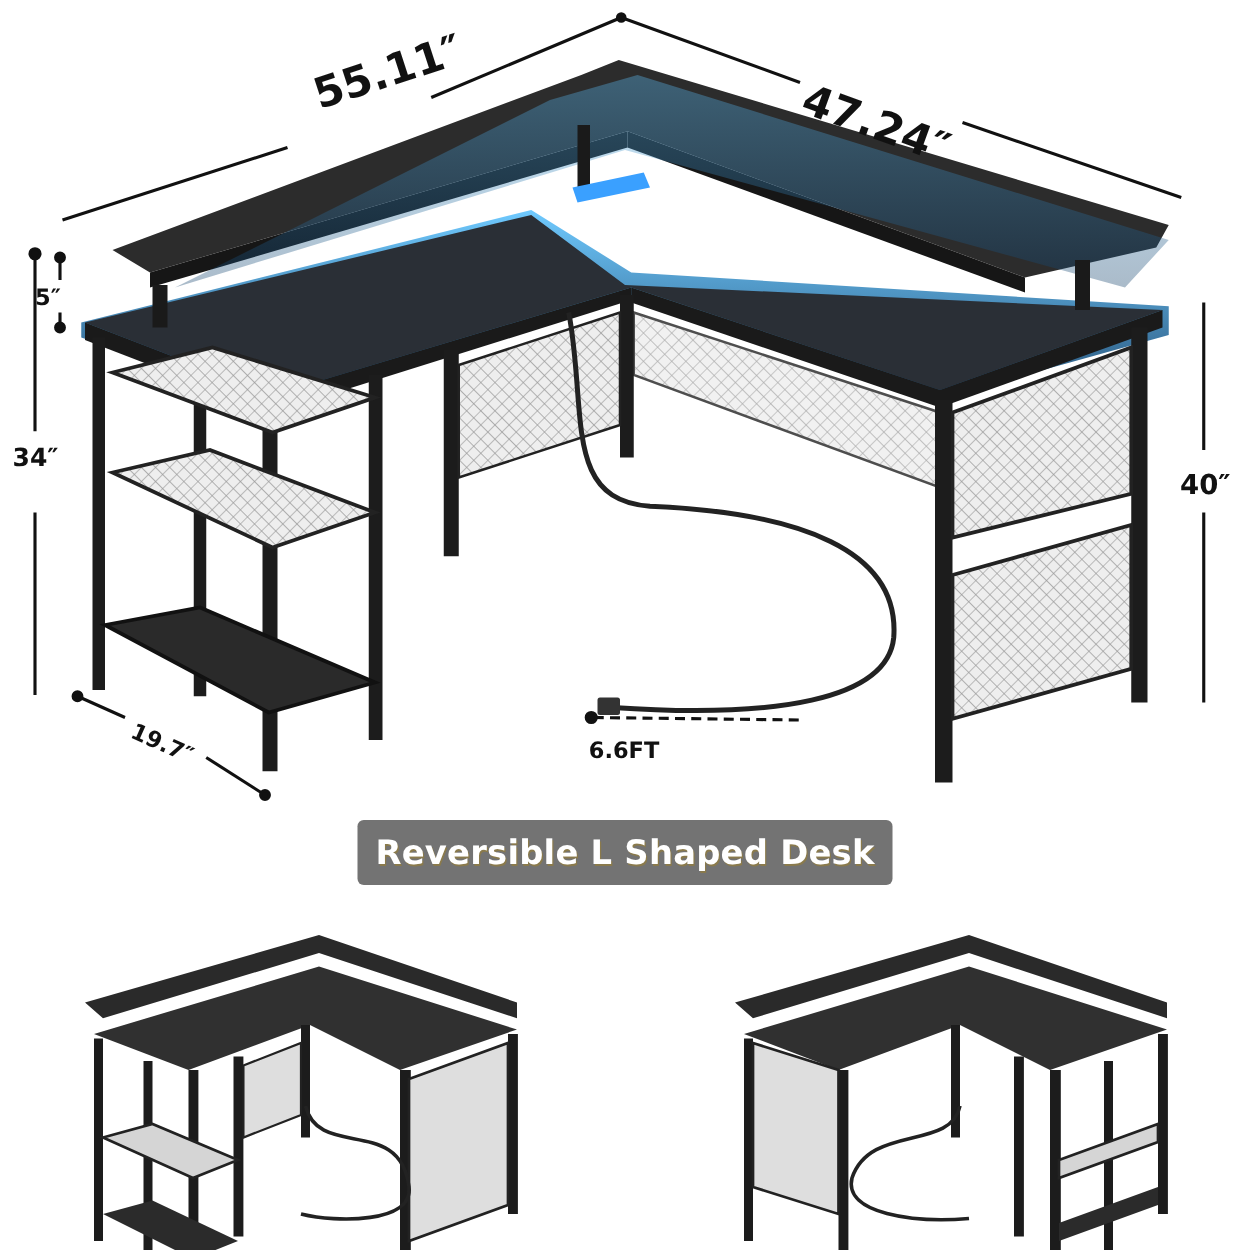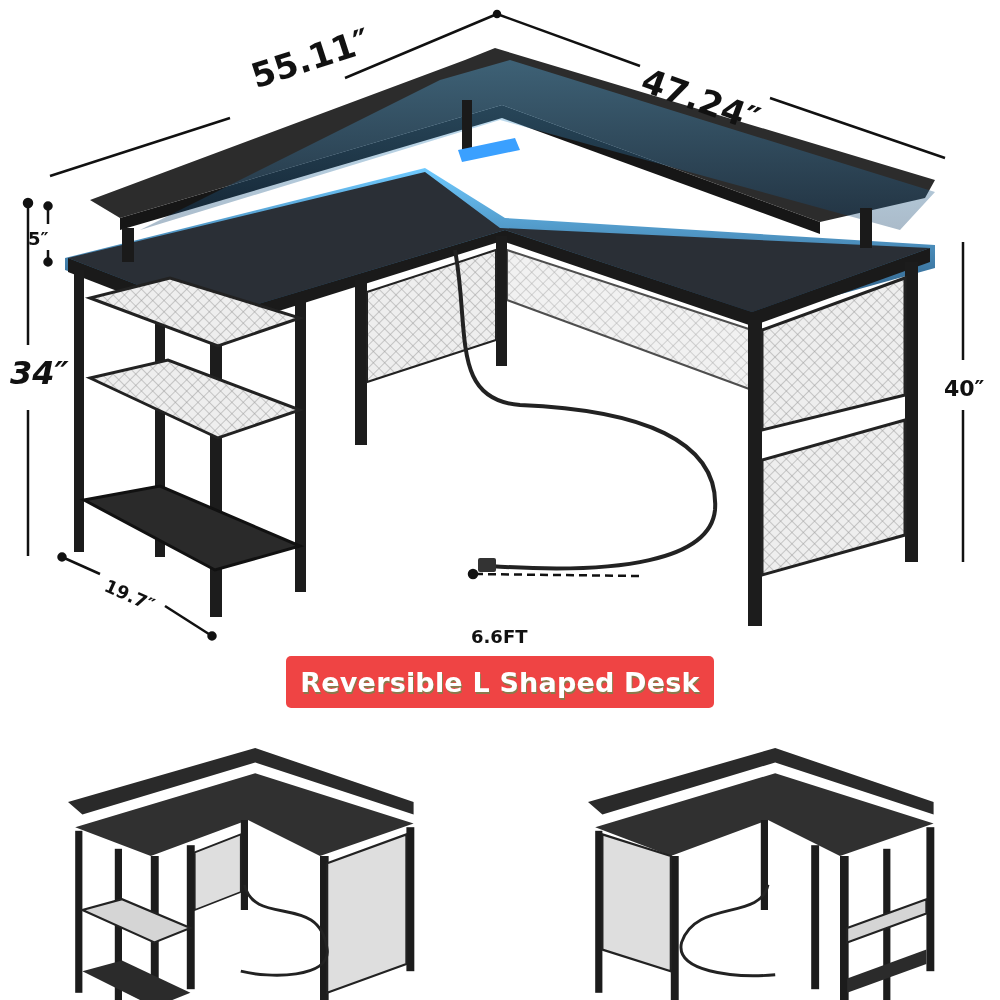--- a/index.html
+++ b/index.html
@@ -2,25 +2,25 @@
 <html><head>
 <meta charset="utf-8">
 <style>
   html, body { margin: 0; padding: 0; background: #ffffff; }
   body { width: 1000px; height: 1000px; position: relative; overflow: hidden; font-family: "Liberation Sans", "DejaVu Sans", sans-serif; }
   .canvas { position: absolute; left: 0; top: 0; width: 1000px; height: 1000px; }
   .dim { position: absolute; font-weight: 700; color: #111; white-space: nowrap; font-family: "DejaVu Sans", sans-serif; }
   .dim-width-left { left: 246px; top: 58px; font-size: 34px; transform: rotate(-18deg); transform-origin: left top; }
   .dim-width-right { left: 650px; top: 60px; font-size: 34px; transform: rotate(20deg); transform-origin: left top; }
   .dim-riser { left: 28px; top: 228px; font-size: 18px; }
-  .dim-total-height { left: 10px; top: 354px; font-size: 32px; font-style: italic; }
+  .dim-total-height { left: 10px; top: 354px; font-size: 20px; }
   .dim-desk-height { left: 944px; top: 376px; font-size: 22px; }
   .dim-depth { left: 110px; top: 575px; font-size: 18px; transform: rotate(24deg); transform-origin: left top; }
-  .dim-cord { left: 471px; top: 590px; font-size: 18px; margin-top: 36px; }
-  .banner { position: absolute; left: 286px; top: 656px; width: 428px; height: 52px; background: #ef4444; border-radius: 5px; display: flex; align-items: center; justify-content: center; }
+  .dim-cord { left: 471px; top: 590px; font-size: 18px; }
+  .banner { position: absolute; left: 286px; top: 656px; width: 428px; height: 52px; background: #737373; border-radius: 5px; display: flex; align-items: center; justify-content: center; }
   .banner-text { color: #ffffff; font-weight: 700; font-size: 27px; letter-spacing: 0.2px; text-shadow: 1px 2px 0 #8a7a4c; font-family: "DejaVu Sans", sans-serif; }
 </style>
 </head>
 <body>
 
 <div class="canvas">
 
   <svg class="canvas" viewBox="0 0 1000 1000">
     <defs>
       <linearGradient id="glow" x1="0" y1="0" x2="0" y2="1">

